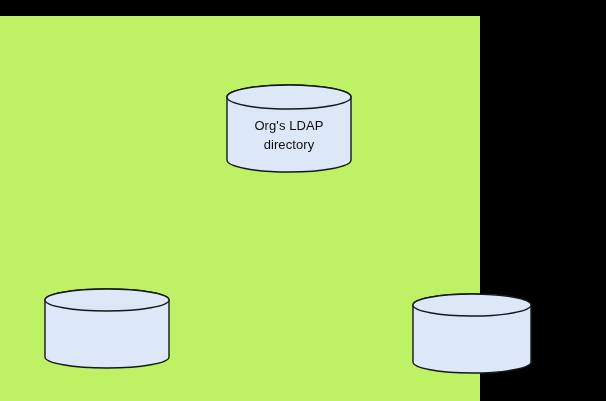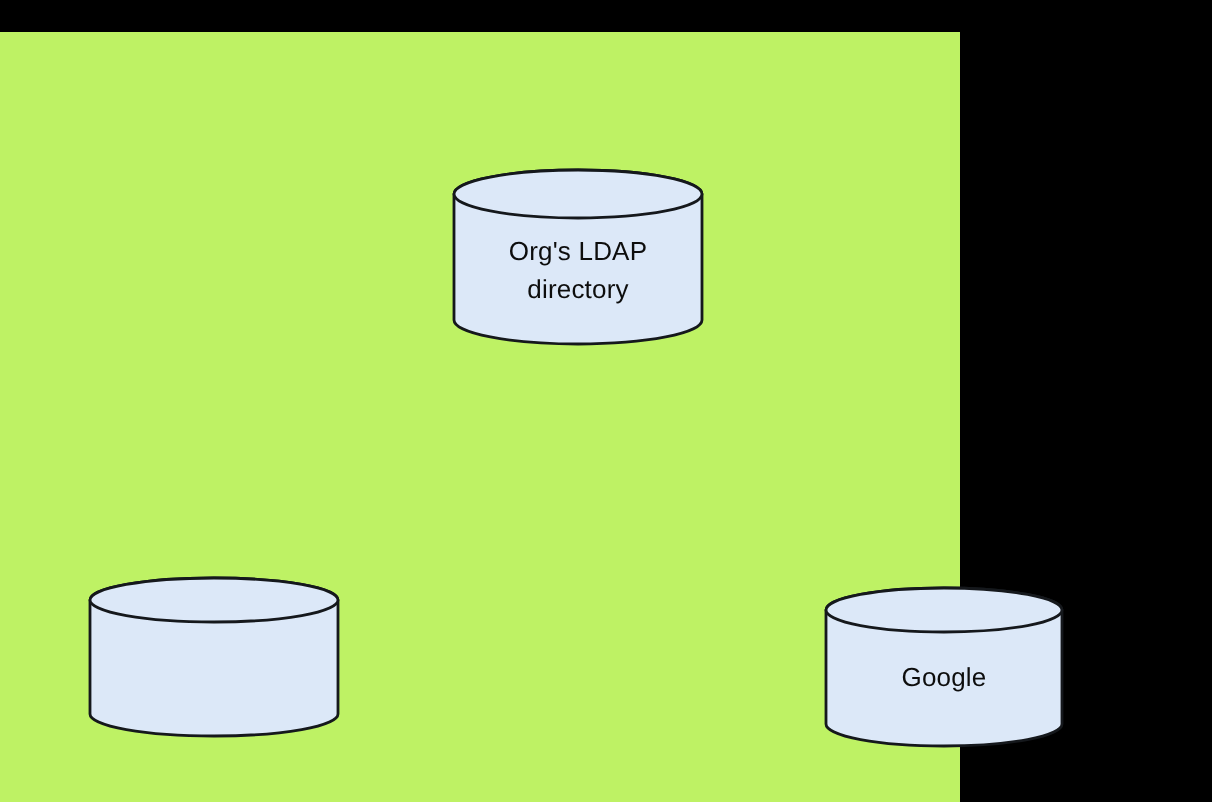--- a/index.html
+++ b/index.html
@@ -63,16 +63,15 @@
       <path d="M1,12 A62,11 0 0 1 125,12 L125,69 A62,11 0 0 1 1,69 Z" fill="#dce8f8" stroke="#15181c" stroke-width="1.4"></path>
       <ellipse cx="63" cy="12" rx="62" ry="11" fill="#dce8f8" stroke="#15181c" stroke-width="1.4"></ellipse>
     </svg>
   </div>
 
   <div class="node" style="left:412px; top:277px; width:120px; height:81px;">
     <svg width="120" height="81" viewBox="0 0 120 81">
       <path d="M1,12 A59,11 0 0 1 119,12 L119,69 A59,11 0 0 1 1,69 Z" fill="#dce8f8" stroke="#15181c" stroke-width="1.4"></path>
       <ellipse cx="60" cy="12" rx="59" ry="11" fill="#dce8f8" stroke="#15181c" stroke-width="1.4"></ellipse>
     </svg>
-    <div class="node-label" style="top:36px;">Google</div>
   </div>
 
 </div>
 
 </body></html>

